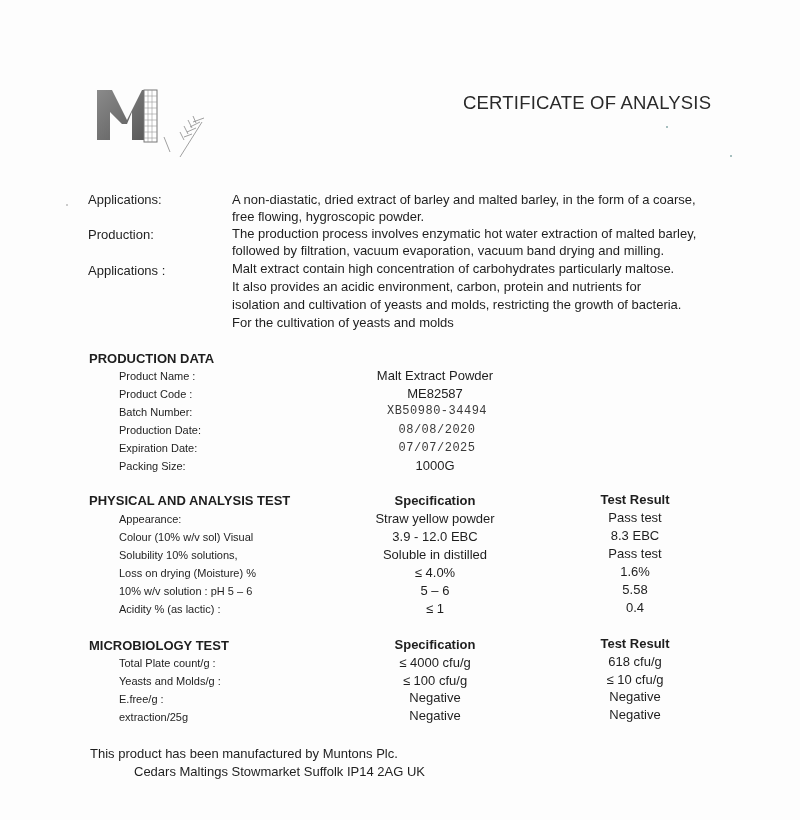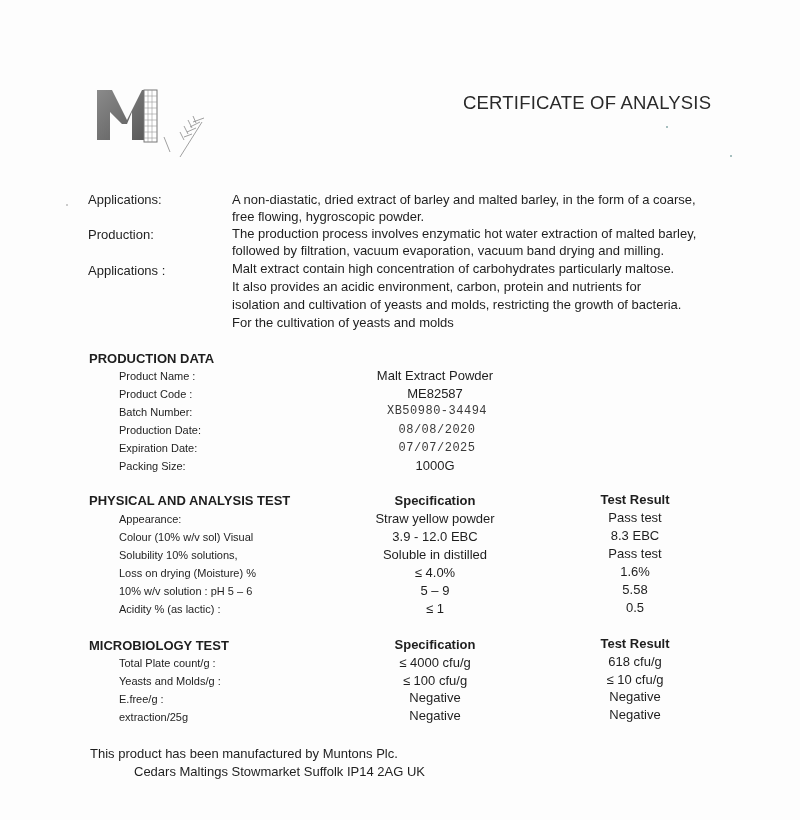--- a/index.html
+++ b/index.html
@@ -117,26 +117,26 @@
 
   <div class="abs row-label" style="top:549px">Solubility 10% solutions,</div>
   <div class="abs val-center" style="top:547px; left:335px">Soluble in distilled</div>
   <div class="abs val-center" style="top:546px; left:535px">Pass test</div>
 
   <div class="abs row-label" style="top:567px">Loss on drying (Moisture) %</div>
   <div class="abs val-center" style="top:565px; left:335px">≤ 4.0%</div>
   <div class="abs val-center" style="top:564px; left:535px">1.6%</div>
 
   <div class="abs row-label" style="top:585px">10% w/v  solution : pH 5 – 6</div>
-  <div class="abs val-center" style="top:583px; left:335px">5 – 9</div>
+  <div class="abs val-center" style="top:583px; left:335px">5 – 6</div>
   <div class="abs val-center" style="top:582px; left:535px">5.58</div>
 
   <div class="abs row-label" style="top:603px">Acidity % (as lactic) :</div>
   <div class="abs val-center" style="top:601px; left:335px">≤ 1</div>
-  <div class="abs val-center" style="top:600px; left:535px">0.5</div>
+  <div class="abs val-center" style="top:600px; left:535px">0.4</div>
 </div>
 
 <div>
   <div class="abs section-title" style="top:638px">MICROBIOLOGY TEST</div>
   <div class="abs val-center spec-head" style="top:637px; left:335px">Specification</div>
   <div class="abs val-center spec-head" style="top:636px; left:535px">Test Result</div>
 
   <div class="abs row-label" style="top:657px">Total Plate count/g :</div>
   <div class="abs val-center" style="top:655px; left:335px">≤ 4000 cfu/g</div>
   <div class="abs val-center" style="top:654px; left:535px">618 cfu/g</div>

